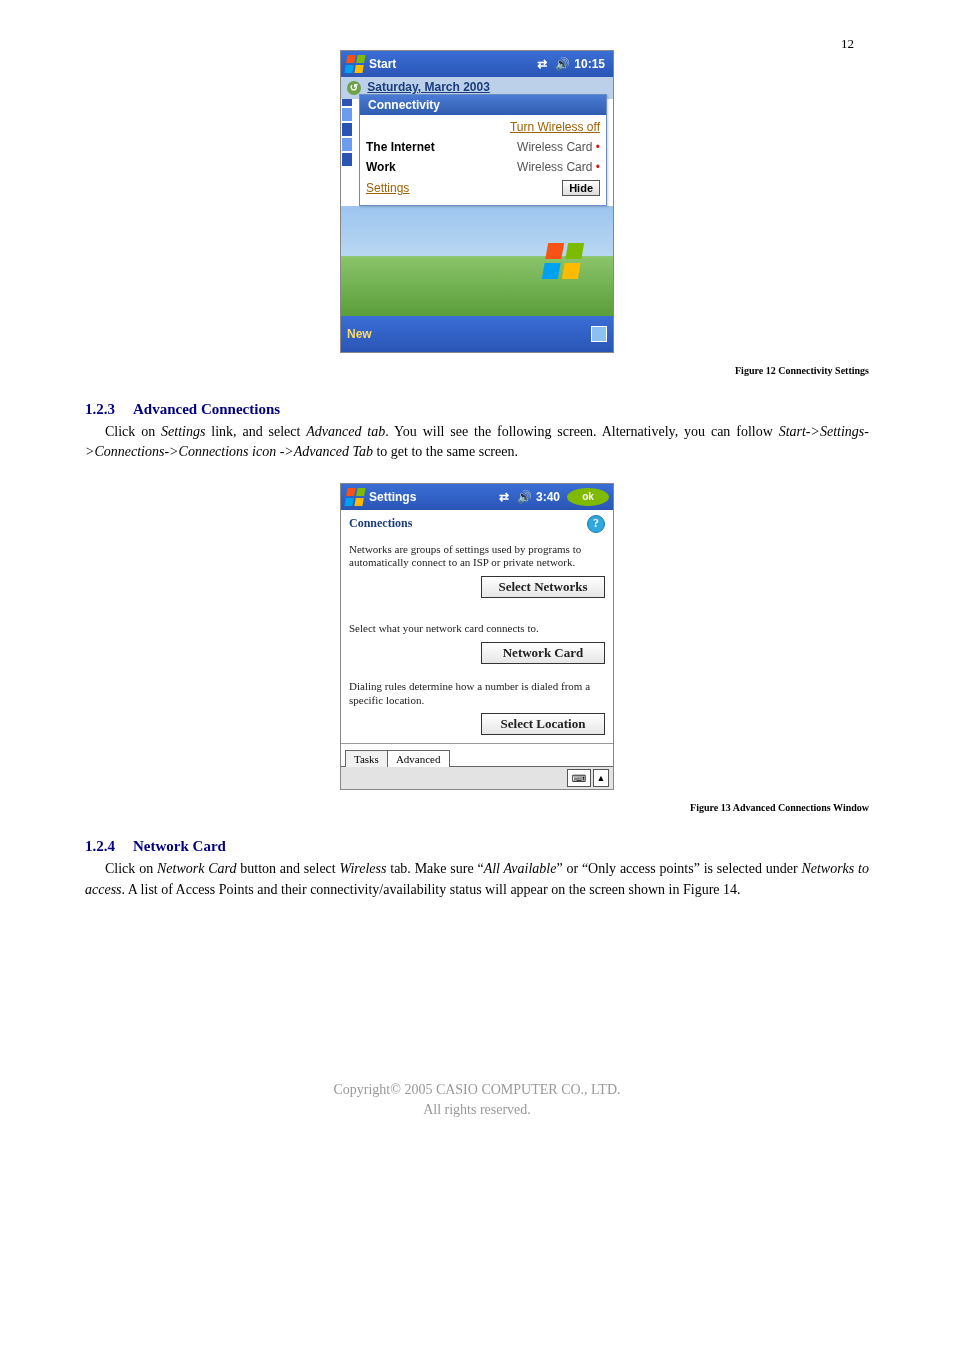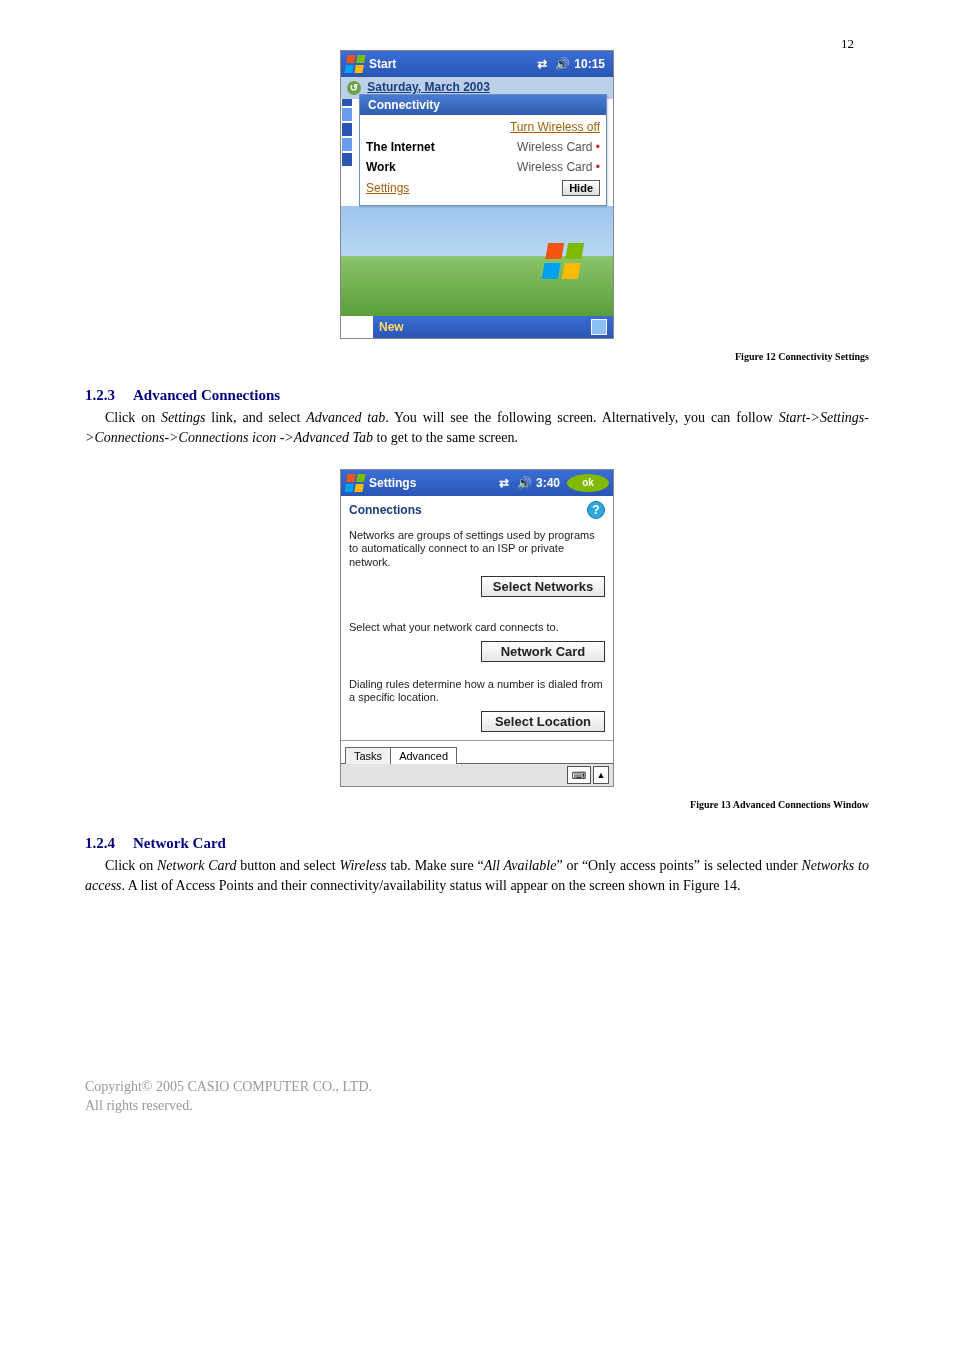--- a/index.html
+++ b/index.html
@@ -43,21 +43,21 @@
   }
   .body-text {
     font-size: 14px;
     line-height: 1.45;
     text-align: justify;
     text-indent: 20px;
     margin: 2px 0;
   }
   .body-text em { font-style: italic; }
   .footer {
-    text-align: left;
+    text-align: center;
     color: #999;
     font-size: 14px;
     margin-top: 180px;
     line-height: 1.4;
   }
 
   
   .ppc {
     display: inline-block;
     border: 1px solid #888;
@@ -144,34 +144,34 @@
   .s1-wall {
     height: 110px;
     background: linear-gradient(#9dc5ef 0%, #b8d7f2 45%, #b8d7f2 45%, #8bc46a 46%, #5a9e3a 100%);
     position: relative;
     display:flex;align-items:center;justify-content:flex-end;padding-right:30px;
   }
   .s1-wall .winflag { transform: skewX(-10deg) scale(2); margin-right:10px;}
   .s1-menubar {
     background: linear-gradient(#3a6ed6,#2a55b5);
     color: #ffd966;
-    padding: 1px 6px;
+    padding: 8px 6px;
     display:flex;align-items:center;justify-content:space-between;
-    font-weight:bold;height:20px;margin-left:32px;
+    font-weight:bold;height:20px;
   }
   .s1-menubar .mon { width:14px;height:14px;background:#8cc0f0;border:1px solid #fff;display:inline-block;position:relative;}
   .s1-sidegraph {
     position:absolute; left:0; top:26px; width:12px; height:90px;
     display:flex; flex-direction:column;
   }
   .s1-sidegraph span{flex:1;background:#6a9df0;margin:1px 1px;}
   .s1-sidegraph span.h{background:#2a55b5;}
 
   
-  .s2-body { padding: 0; }
+  .s2-body { padding: 0; font-family: Liberation Serif, serif; }
   .s2-subtitle {
     color:#1a3d7c; font-weight:bold; padding:5px 8px 2px 8px;
     display:flex; justify-content:space-between; align-items:center;
   }
   .help-icon {
     width:16px;height:16px;border-radius:50%;background:#2fa8dd;color:#fff;
     font-weight:bold;font-size:12px;display:inline-flex;align-items:center;justify-content:center;
     border:1px solid #1a7aa7;
   }
   .s2-section { padding: 4px 8px 8px 8px; font-size:11px; color:#222; }

